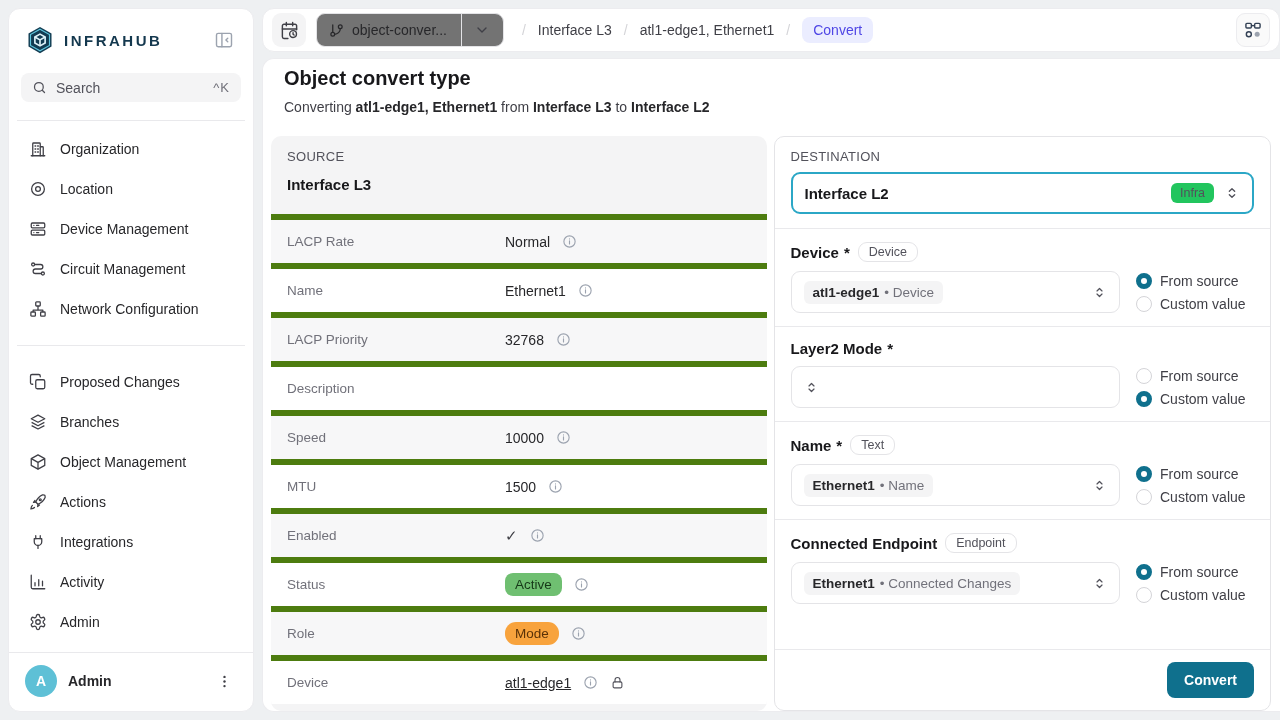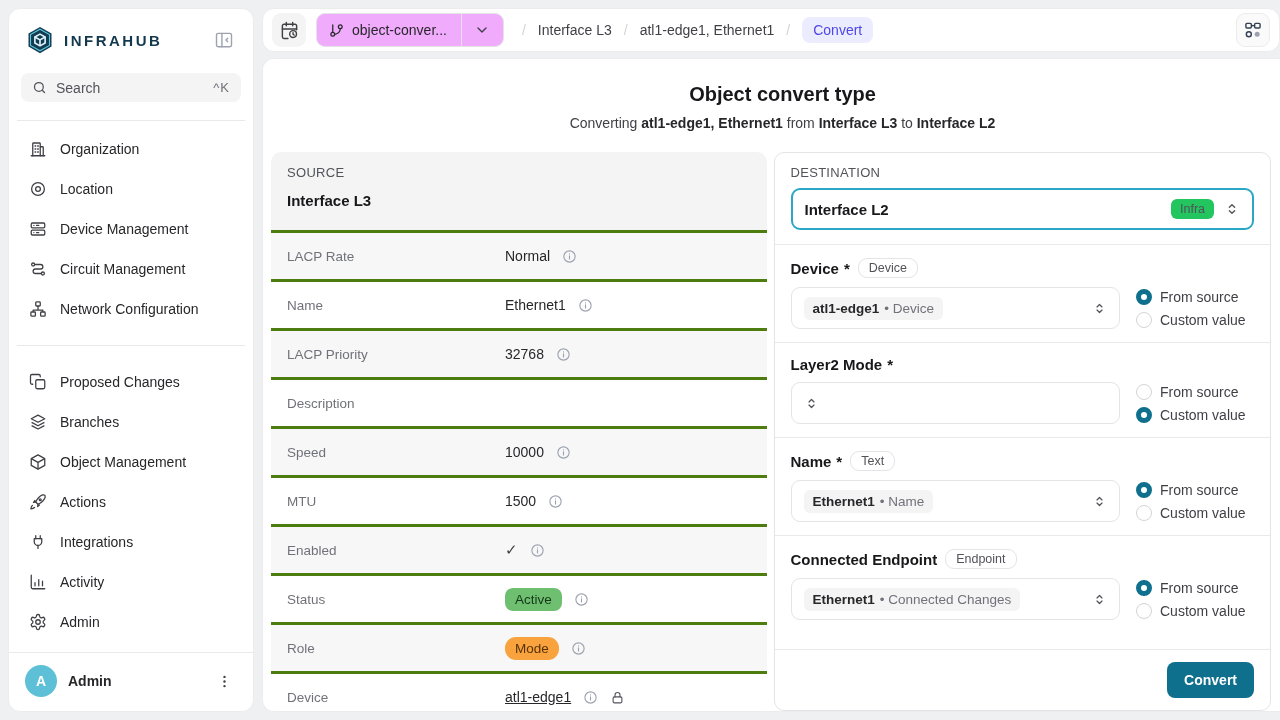--- a/index.html
+++ b/index.html
@@ -52,60 +52,60 @@
   .main { flex: 1; display: flex; flex-direction: column; gap: 6px; min-width: 0; }
   .topbar {
     height: 44px; background: #fff; border: 1px solid #ececef; border-radius: 12px;
     display: flex; align-items: center; padding: 0 9px; gap: 10px;
   }
   .icon-btn {
     width: 34px; height: 34px; border-radius: 9px; background: #f4f4f5;
     display: flex; align-items: center; justify-content: center; cursor: pointer; color: #3f3f46;
   }
   .branch-select {
-    height: 34px; border: 1px solid #e4e4e7; border-radius: 9px; background: #f0abfc;
+    height: 34px; border: 1px solid #e4e4e7; border-radius: 9px; background: #737373;
     display: flex; align-items: center; cursor: pointer;
   }
   .branch-left { display: flex; align-items: center; gap: 8px; padding: 0 14px 0 12px; color: #27272a; }
   .branch-label { font-size: 14px; font-weight: 500; }
   .branch-right { border-left: 1px solid #e4e4e7; align-self: stretch; display: flex; align-items: center; justify-content: center; width: 42px; color: #3f3f46; }
   .breadcrumb { display: flex; align-items: center; gap: 12px; margin-left: 8px; flex: 1; min-width: 0; }
   .crumb-sep { color: #d4d4d8; font-size: 14px; }
   .crumb { font-size: 14px; color: #3f3f46; cursor: pointer; white-space: nowrap; }
   .crumb-chip {
     font-size: 14px; color: #4f46e5; background: #ebedff; border-radius: 8px;
     padding: 5px 11px; cursor: pointer;
   }
   .schema-btn { background: #fafafa; border: 1px solid #ececef; color: #475569; }
 
   .content-card {
     flex: 1; background: #fff; border: 1px solid #ececef;
     border-radius: 12px 0 0 12px; border-right: none;
     margin-right: -1px; overflow: hidden;
     display: flex; flex-direction: column; min-height: 0;
   }
-  .page-head { padding: 24px 0 0 21px; text-align: center; }
+  .page-head { padding: 8px 0 0 21px; }
   .page-title { font-size: 20px; font-weight: 700; color: #18181b; }
   .page-sub { margin-top: 9px; font-size: 14px; color: #3f3f46; }
   .page-sub b { color: #27272a; font-weight: 700; }
 
   .panels { display: flex; gap: 7px; padding: 0 10px 0 8px; margin-top: 21px; flex: 1; min-height: 0; align-items: stretch; }
 
   
   .src-panel {
     flex: 1 1 0; background: #f4f4f5; border-radius: 10px; overflow: hidden;
     display: flex; flex-direction: column; min-width: 0;
   }
   .src-head { padding: 13px 16px 13px 16px; }
   .src-eyebrow { font-size: 13px; color: #52525b; letter-spacing: .3px; }
   .src-type { font-size: 15px; font-weight: 700; color: #18181b; margin-top: 12px; }
   .src-rows { margin-top: 8px; flex: 1; overflow: hidden; }
   .prop-row {
     height: 49px; display: grid; grid-template-columns: 218px 1fr; align-items: center;
-    padding: 0 16px; border-top: 3px solid #4d7c0f; background: #fff;
+    padding: 0 16px; border-top: 6px solid #4d7c0f; background: #fff;
   }
   .prop-row:nth-child(odd) { background: #f7f7f8; }
   .prop-label { font-size: 13.5px; color: #71717a; }
   .prop-value-wrap { display: flex; align-items: center; gap: 12px; min-width: 0; }
   .prop-value { font-size: 14px; color: #27272a; white-space: nowrap; }
   .prop-link { text-decoration: underline; cursor: pointer; }
   .badge { font-size: 13.5px; padding: 4px 10px; border-radius: 8px; }
   .badge-green { background: #6fbf71; color: #163818; }
   .badge-orange { background: #f8a33d; color: #5a3208; border-radius: 11px; }
   .check-mark { font-size: 15px; color: #3f3f46; }

